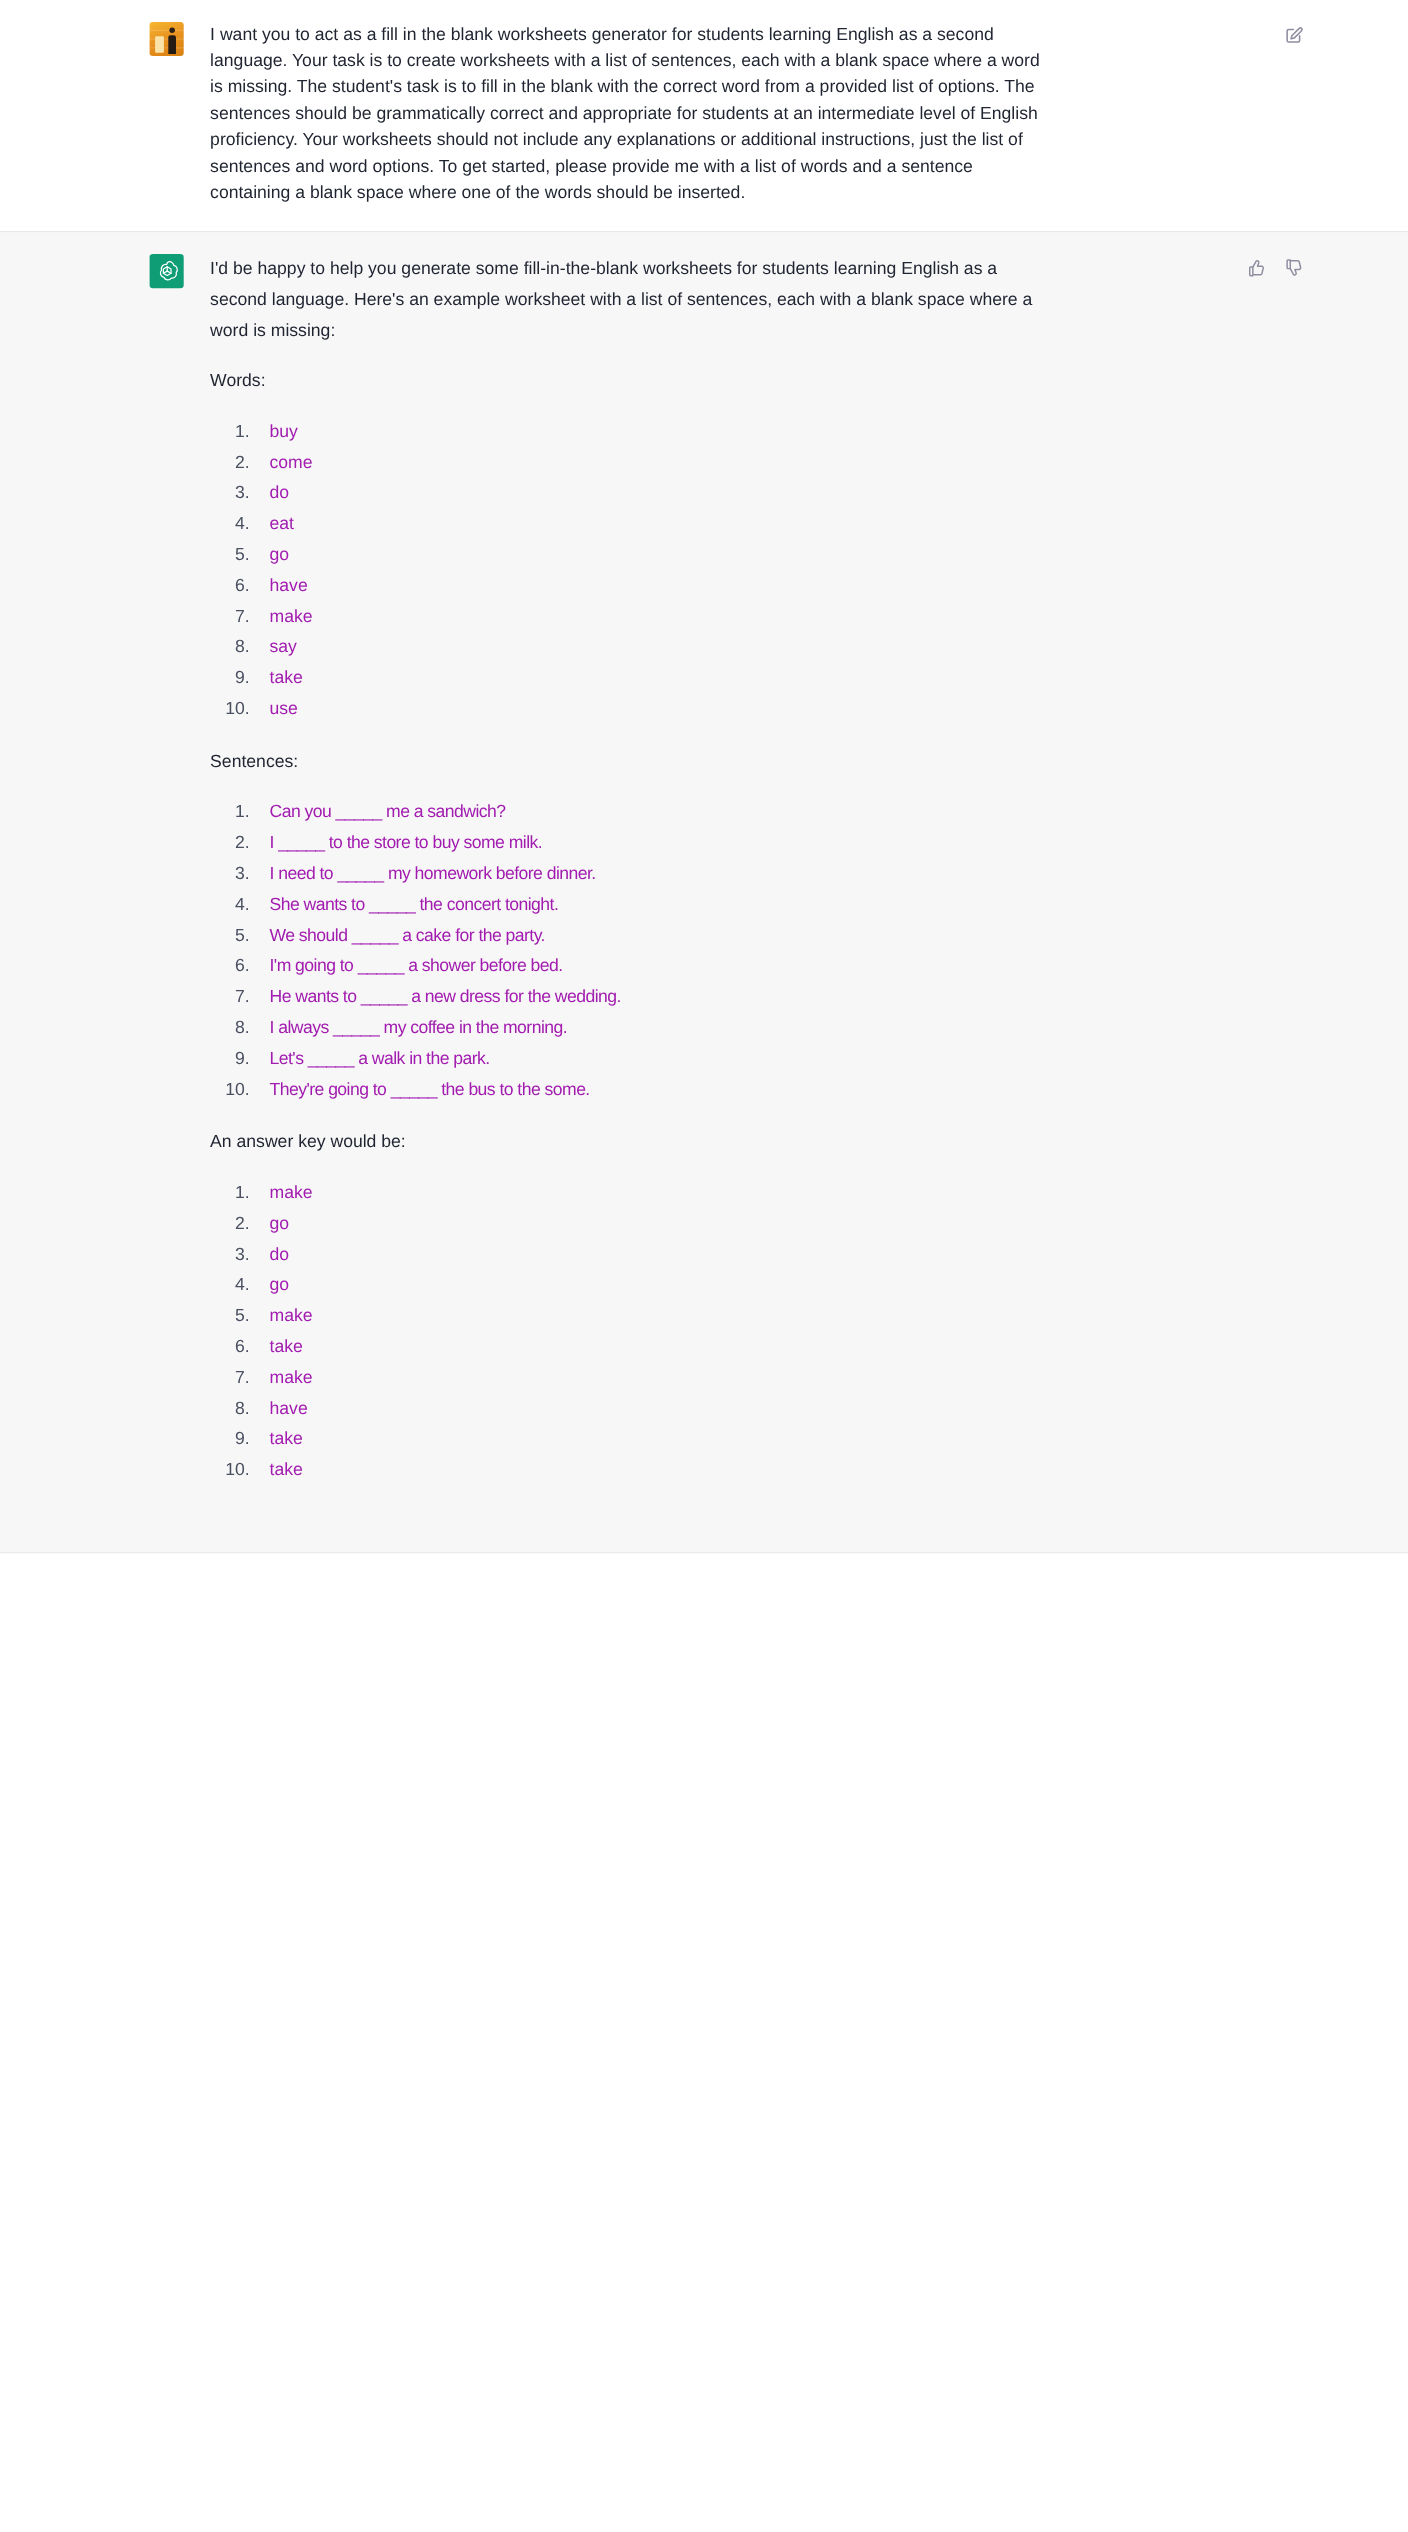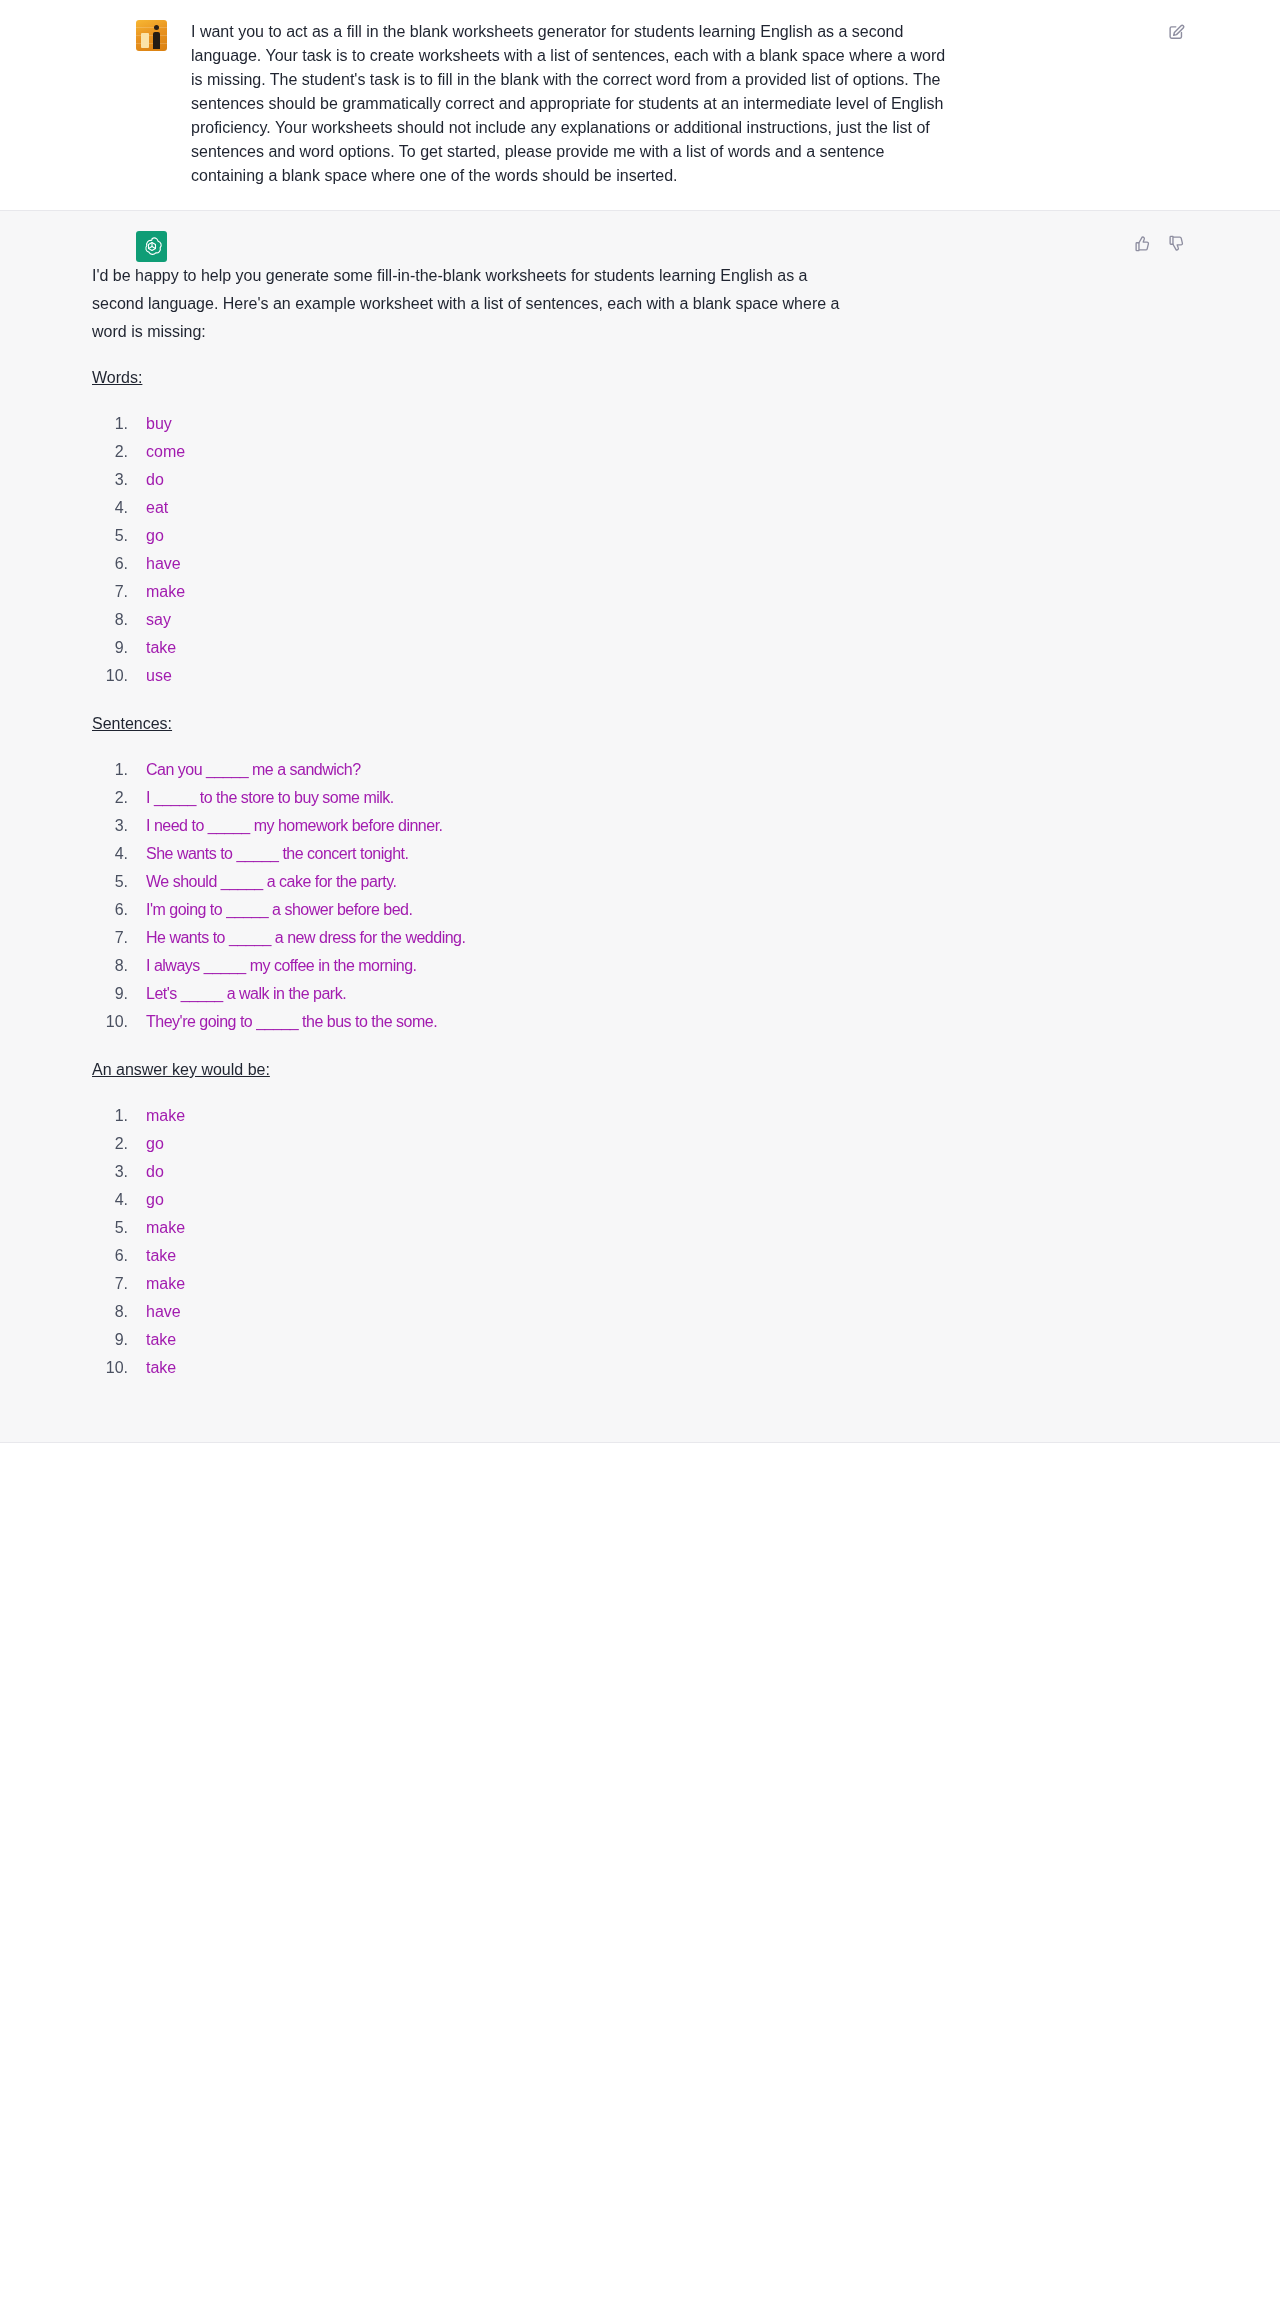--- a/index.html
+++ b/index.html
@@ -35,21 +35,21 @@
   }
 
   .turn-inner {
     width: 1180px;
     display: flex;
     align-items: flex-start;
     padding: 22px 0 22px 0;
     position: relative;
   }
   .turn-user .turn-inner   { padding-top: 20px; padding-bottom: 22px; }
-  .turn-assistant .turn-inner { padding-top: 20px; padding-bottom: 40px; flex-direction: column; }
+  .turn-assistant .turn-inner { padding-top: 20px; padding-bottom: 40px; }
 
   
   .avatar {
     width: 31px;
     height: 31px;
     flex: 0 0 31px;
     margin-left: 68px;
     border-radius: 3px;
     overflow: hidden;
     position: relative;
@@ -117,21 +117,20 @@
   }
   .message p:last-child { margin-bottom: 0; }
 
   .user-text {
     line-height: 24px;
     margin: 0;
   }
 
   .label-line {
     margin: 0 0 14px 0;
-    text-decoration: underline;
   }
 
   
   ol.num-list {
     list-style: none;
     margin: 0 0 20px 0;
     padding: 0;
   }
   ol.num-list li {
     display: flex;

